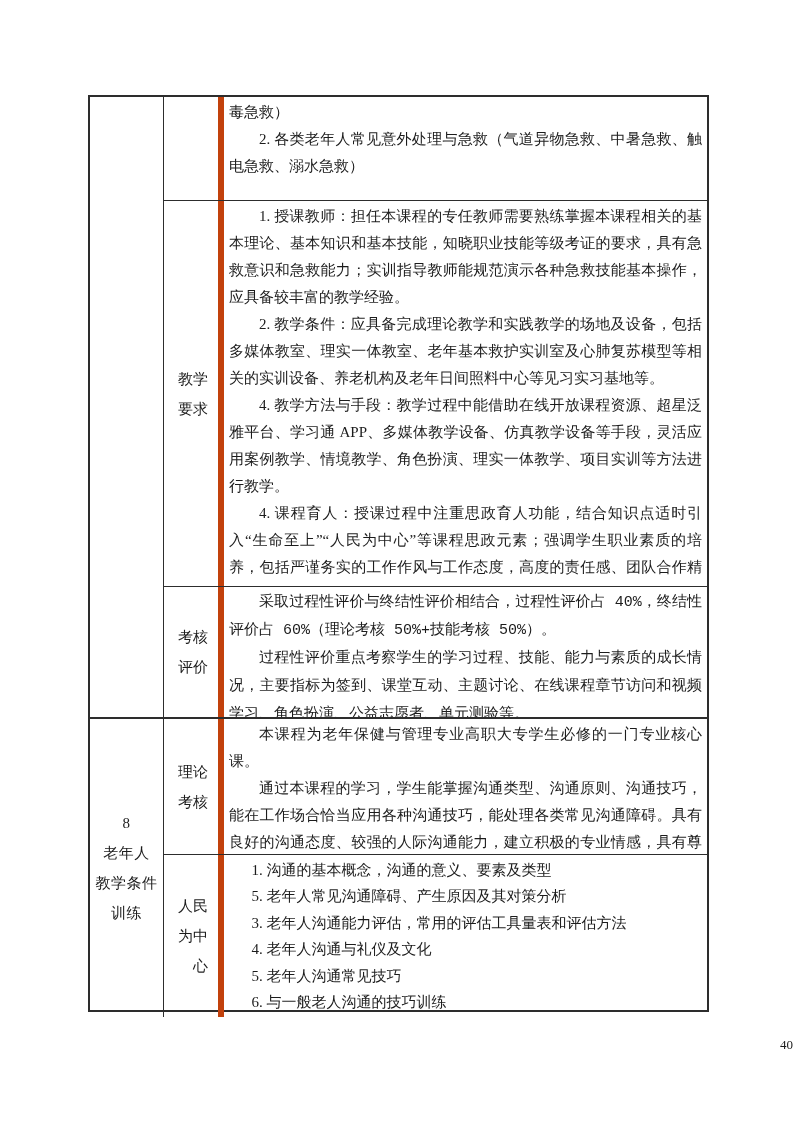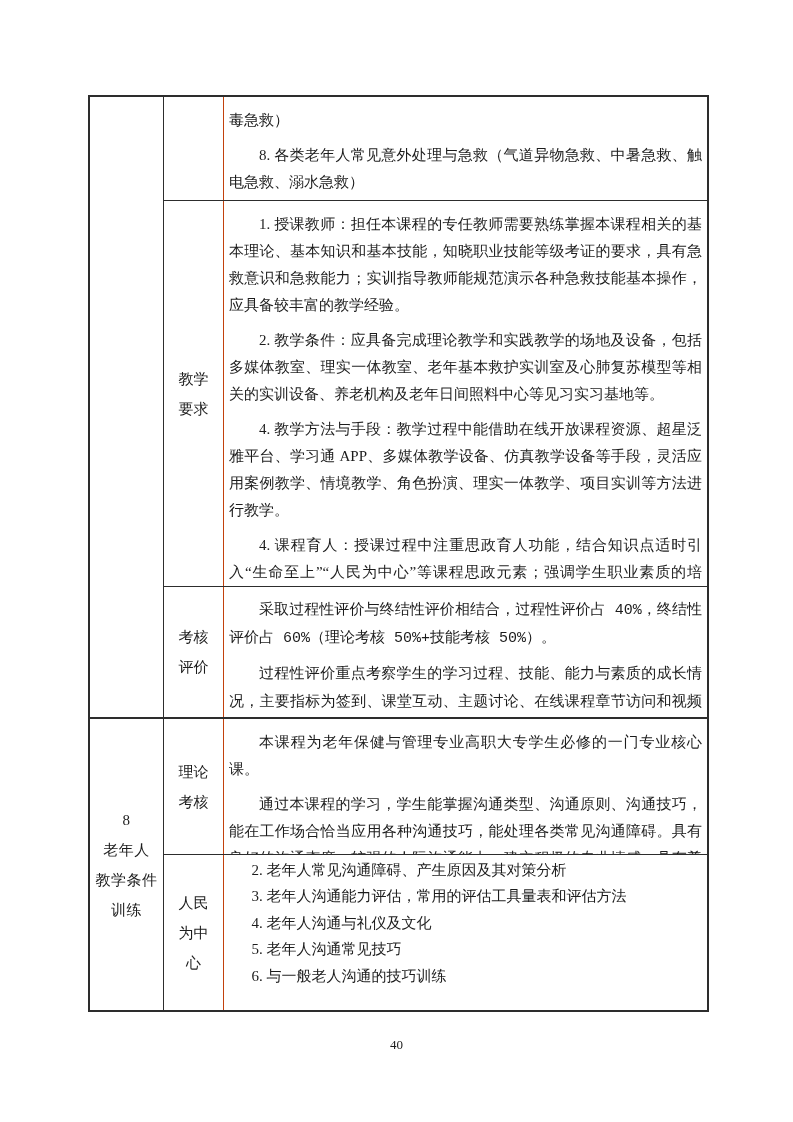--- a/index.html
+++ b/index.html
@@ -47,42 +47,41 @@
     flex: 1;
     display: flex;
     flex-direction: column;
     min-width: 0;
   }
   .row { display: flex; flex-direction: row; min-height: 0; }
   .row + .row { border-top: 1px solid #2d2d2d; }
   .label-cell {
     width: 60px;
     flex-shrink: 0;
-    border-right: 1px solid #c2410c;
+    border-right: 6px solid #c2410c;
     display: flex;
     align-items: center;
     justify-content: center;
-    text-align: center;
+    text-align: right;
   }
   .label-text {
     width: 2.25em;
     line-height: 30px;
     word-break: break-all;
   }
   .content-cell {
     flex: 1;
     min-width: 0;
     padding: 2px 5px 2px 5px;
     overflow: hidden;
   }
   .para {
     text-align: justify;
     text-indent: 2em;
     line-height: 27px;
-    margin-top: 8px;
   }
   .para.no-indent { text-indent: 0; }
   .item {
     line-height: 26.4px;
     text-indent: 1.5em;
     text-align: left;
     white-space: nowrap;
     overflow: hidden;
   }
   .row-continuation { height: 103px; }
@@ -90,41 +89,41 @@
   .row-assessment { flex: 1; }
   .row-objectives { height: 135px; }
   .row-main-content { flex: 1; }
   .row-objectives .para { line-height: 27px; }
   .row-assessment .para { line-height: 28px; font-family: Liberation Mono, monospace; }
   .page-number {
     position: absolute;
     left: 0;
     right: 0;
     top: 1037px;
-    text-align: center;
+    text-align: right;
     font-size: 13px;
     color: #1c1c1c;
   }
 </style>
 </head>
 <body>
 
 <div class="page">
 
   <div class="doc-table">
 
     <div class="section section-1">
       <div class="col1"></div>
       <div class="rows">
 
         <div class="row row-continuation">
           <div class="label-cell"></div>
           <div class="content-cell">
             <div class="para no-indent">毒急救）</div>
-            <div class="para">8. 各类老年人常见意外处理与急救（气道异物急救、中暑急救、触电急救、溺水急救）</div>
+            <div class="para">2. 各类老年人常见意外处理与急救（气道异物急救、中暑急救、触电急救、溺水急救）</div>
           </div>
         </div>
 
         <div class="row row-requirements">
           <div class="label-cell">
             <div class="label-text">教学要求</div>
           </div>
           <div class="content-cell">
             <div class="para">1. 授课教师：担任本课程的专任教师需要熟练掌握本课程相关的基本理论、基本知识和基本技能，知晓职业技能等级考证的要求，具有急救意识和急救能力；实训指导教师能规范演示各种急救技能基本操作，应具备较丰富的教学经验。</div>
             <div class="para">2. 教学条件：应具备完成理论教学和实践教学的场地及设备，包括多媒体教室、理实一体教室、老年基本救护实训室及心肺复苏模型等相关的实训设备、养老机构及老年日间照料中心等见习实习基地等。</div>
@@ -163,21 +162,22 @@
             <div class="para">本课程为老年保健与管理专业高职大专学生必修的一门专业核心课。</div>
             <div class="para">通过本课程的学习，学生能掌握沟通类型、沟通原则、沟通技巧，能在工作场合恰当应用各种沟通技巧，能处理各类常见沟通障碍。具有良好的沟通态度、较强的人际沟通能力，建立积极的专业情感，具有尊老、爱老、敬老、孝老、助老的意识，能与老年人形成共情，具有适应时代发展需要的交往能力。</div>
           </div>
         </div>
 
         <div class="row row-main-content">
           <div class="label-cell">
             <div class="label-text">人民为中心</div>
           </div>
           <div class="content-cell">
-            <div class="item">2. 老年人常见沟通障碍、产生原因及其对策分析</div>
+            <div class="item">1. 沟通的基本概念，沟通的意义、要素及类型</div>
+            <div class="item">5. 老年人常见沟通障碍、产生原因及其对策分析</div>
             <div class="item">3. 老年人沟通能力评估，常用的评估工具量表和评估方法</div>
             <div class="item">4. 老年人沟通与礼仪及文化</div>
             <div class="item">5. 老年人沟通常见技巧</div>
             <div class="item">6. 与一般老人沟通的技巧训练</div>
           </div>
         </div>
 
       </div>
     </div>
 

